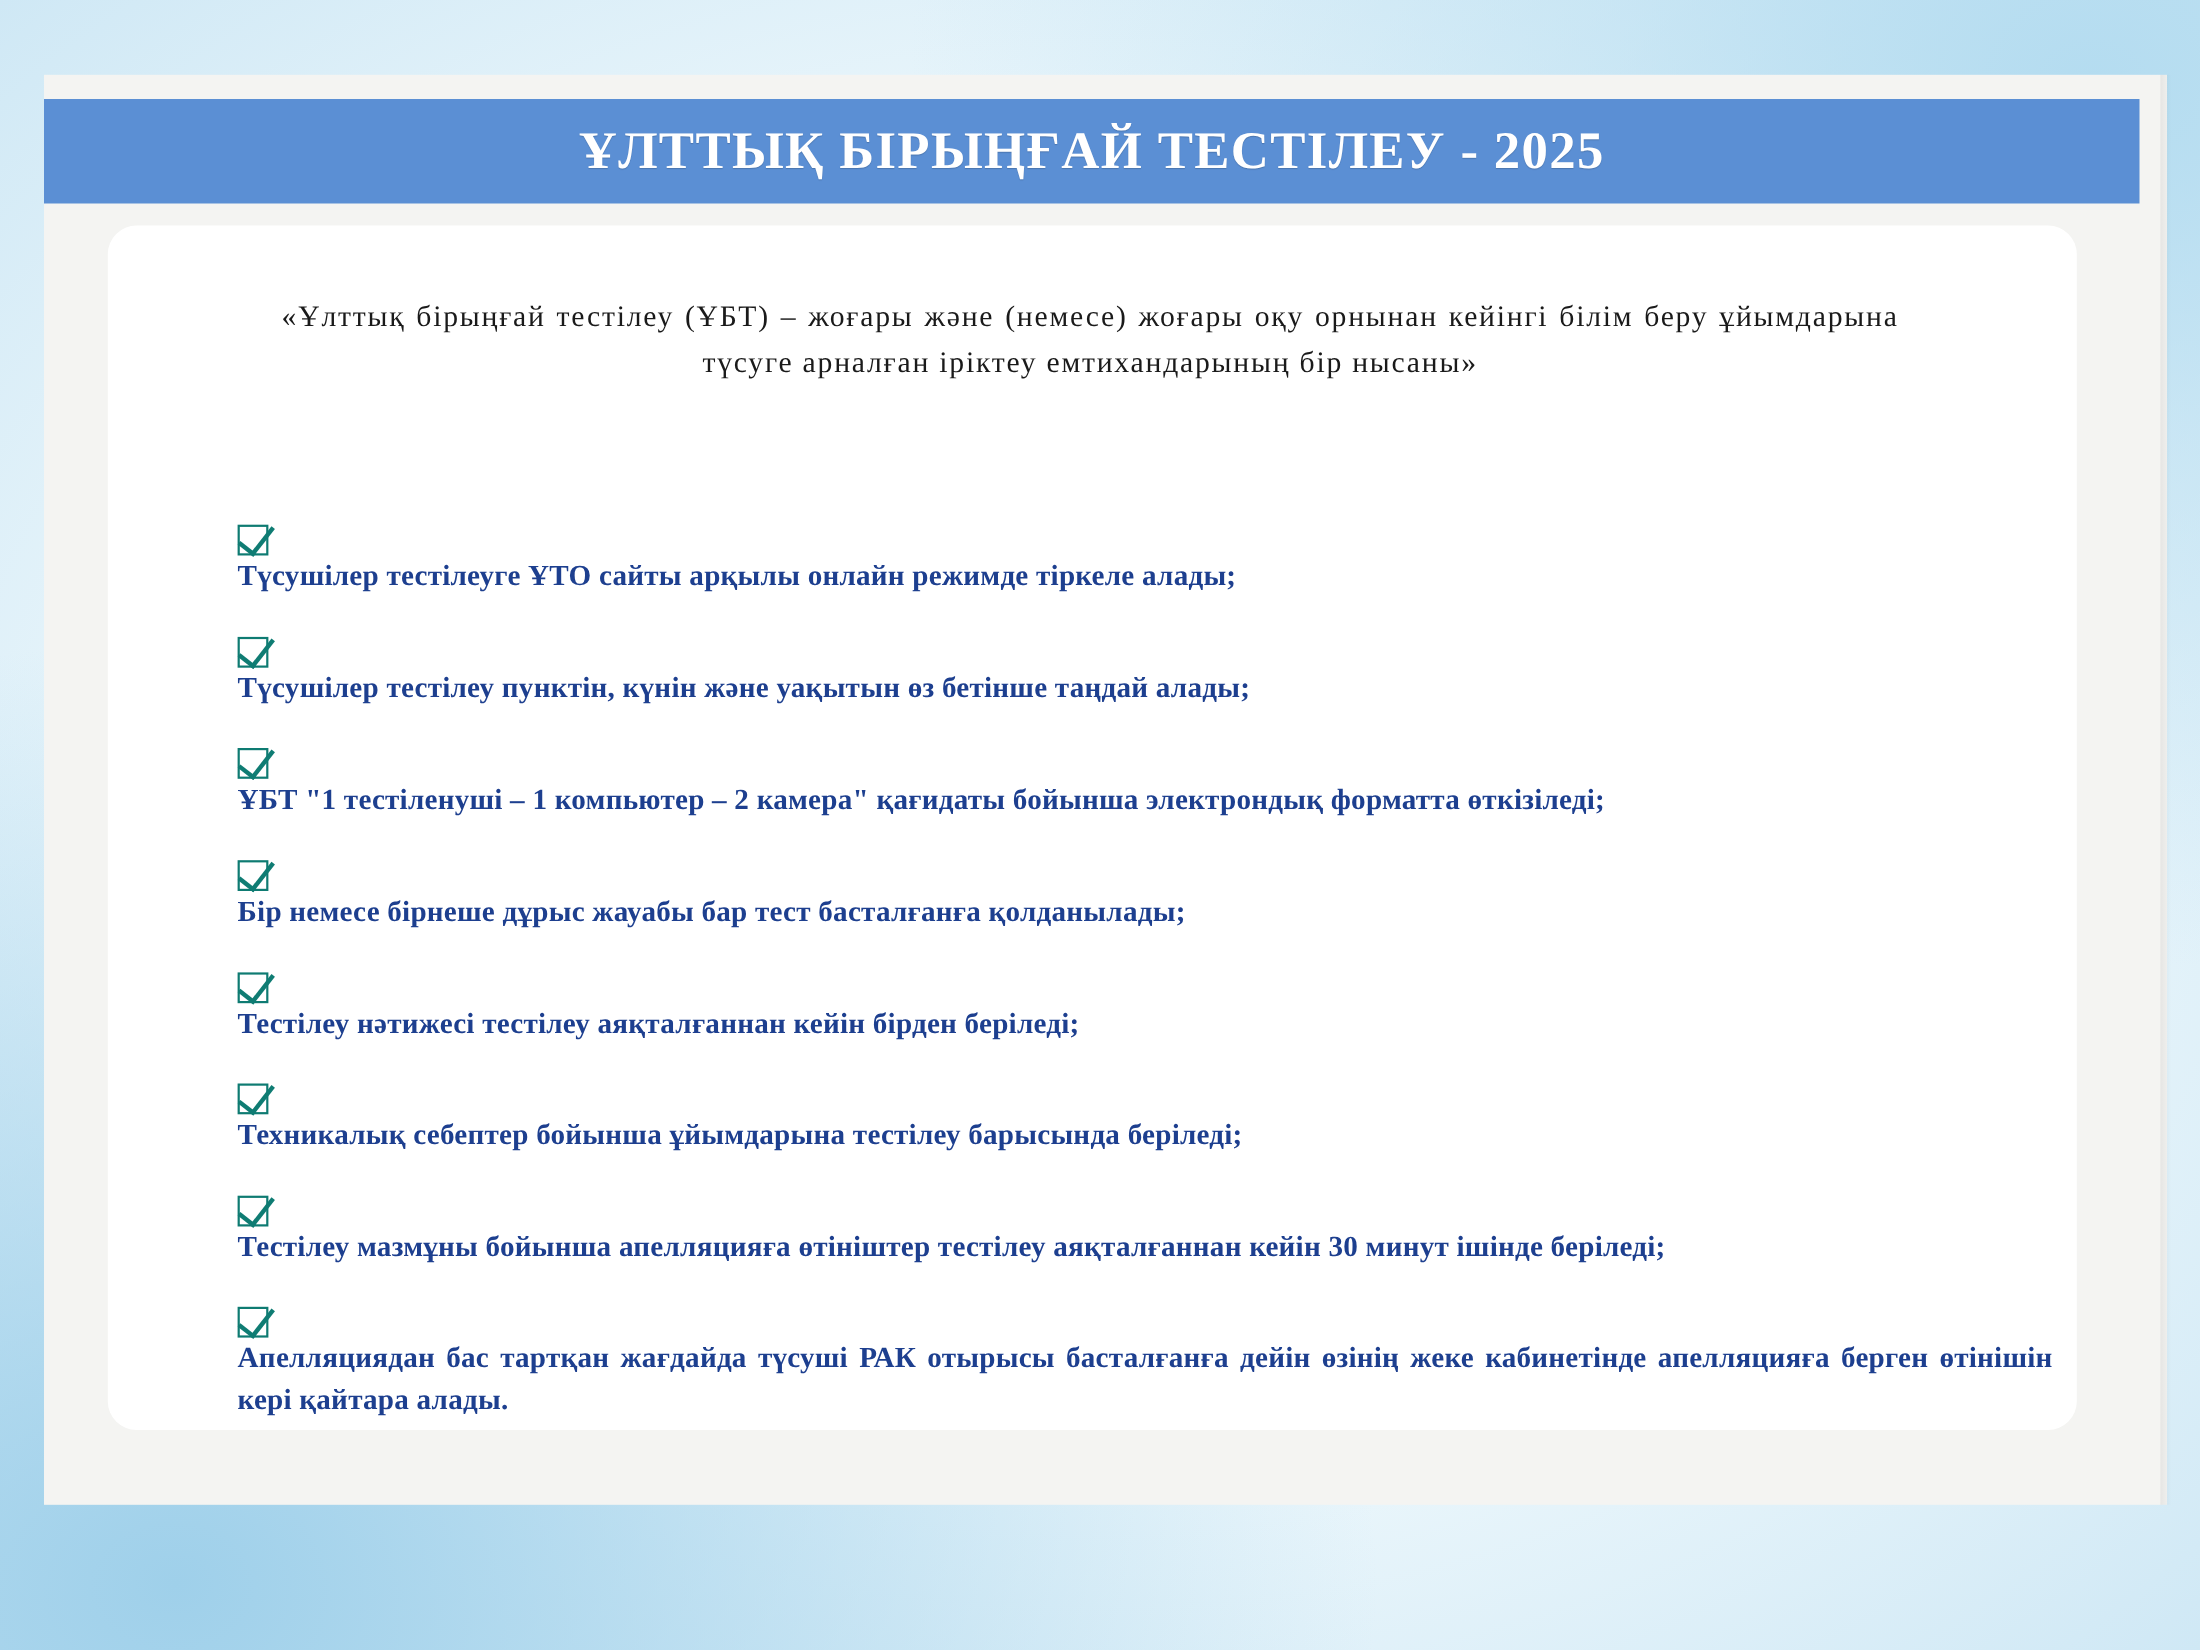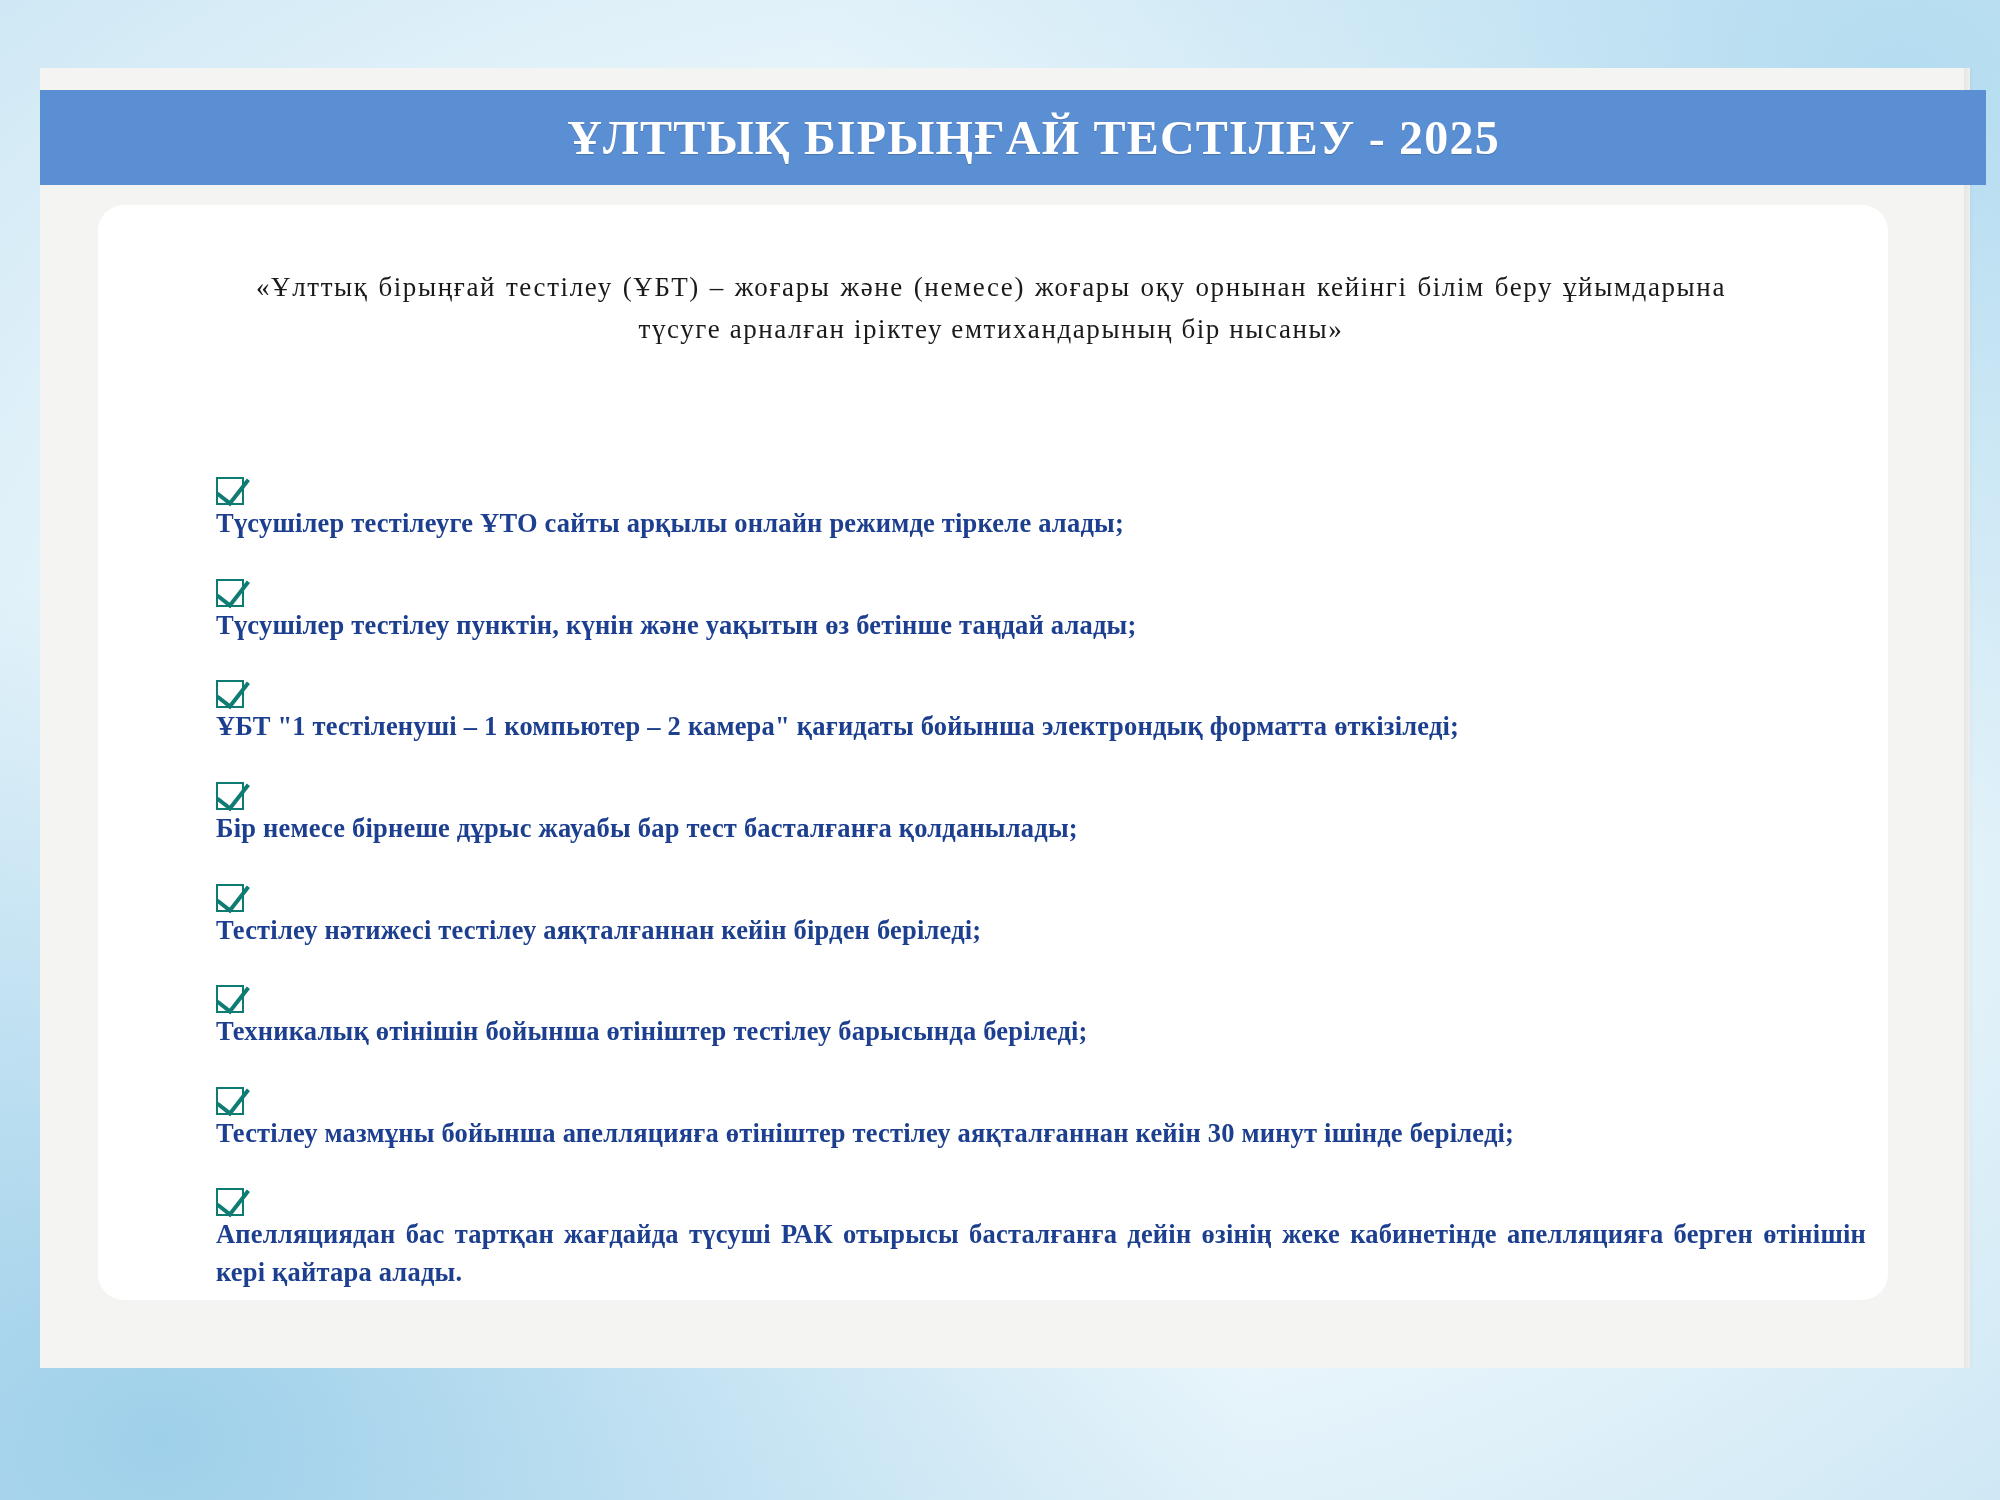--- a/index.html
+++ b/index.html
@@ -40,21 +40,20 @@
   .title-bar {
     position: absolute;
     left: 40px;
     top: 90px;
     width: 1905px;
     height: 95px;
     background: #5b8fd4;
     display: flex;
     align-items: center;
     justify-content: center;
-    padding-left: 41px;
   }
   .title-bar .title-text {
     color: #ffffff;
     font-family: "Liberation Serif", serif;
     font-weight: bold;
     font-size: 48px;
     letter-spacing: 1.2px;
     text-shadow: 0 1px 1px rgba(0,0,0,0.18);
   }
 
@@ -197,21 +196,21 @@
         <span class="bullet-text">Бір немесе бірнеше дұрыс жауабы бар тест басталғанға қолданылады;</span>
       </div>
 
       <div class="bullet-item">
         <span class="check-box"></span>
         <span class="bullet-text">Тестілеу нәтижесі тестілеу аяқталғаннан кейін бірден беріледі;</span>
       </div>
 
       <div class="bullet-item">
         <span class="check-box"></span>
-        <span class="bullet-text">Техникалық өтінішін бойынша өтініштер тестілеу барысында беріледі;</span>
+        <span class="bullet-text">Техникалық себептер бойынша ұйымдарына тестілеу барысында беріледі;</span>
       </div>
 
       <div class="bullet-item justified">
         <span class="check-box"></span>
         <span class="bullet-text">Тестілеу мазмұны бойынша апелляцияға өтініштер тестілеу аяқталғаннан кейін 30 минут ішінде беріледі;</span>
       </div>
 
       <div class="bullet-item last">
         <span class="check-box"></span>
         <span class="bullet-text">Апелляциядан бас тартқан жағдайда түсуші РАК отырысы басталғанға дейін өзінің жеке кабинетінде апелляцияға берген өтінішін кері қайтара алады.</span>

